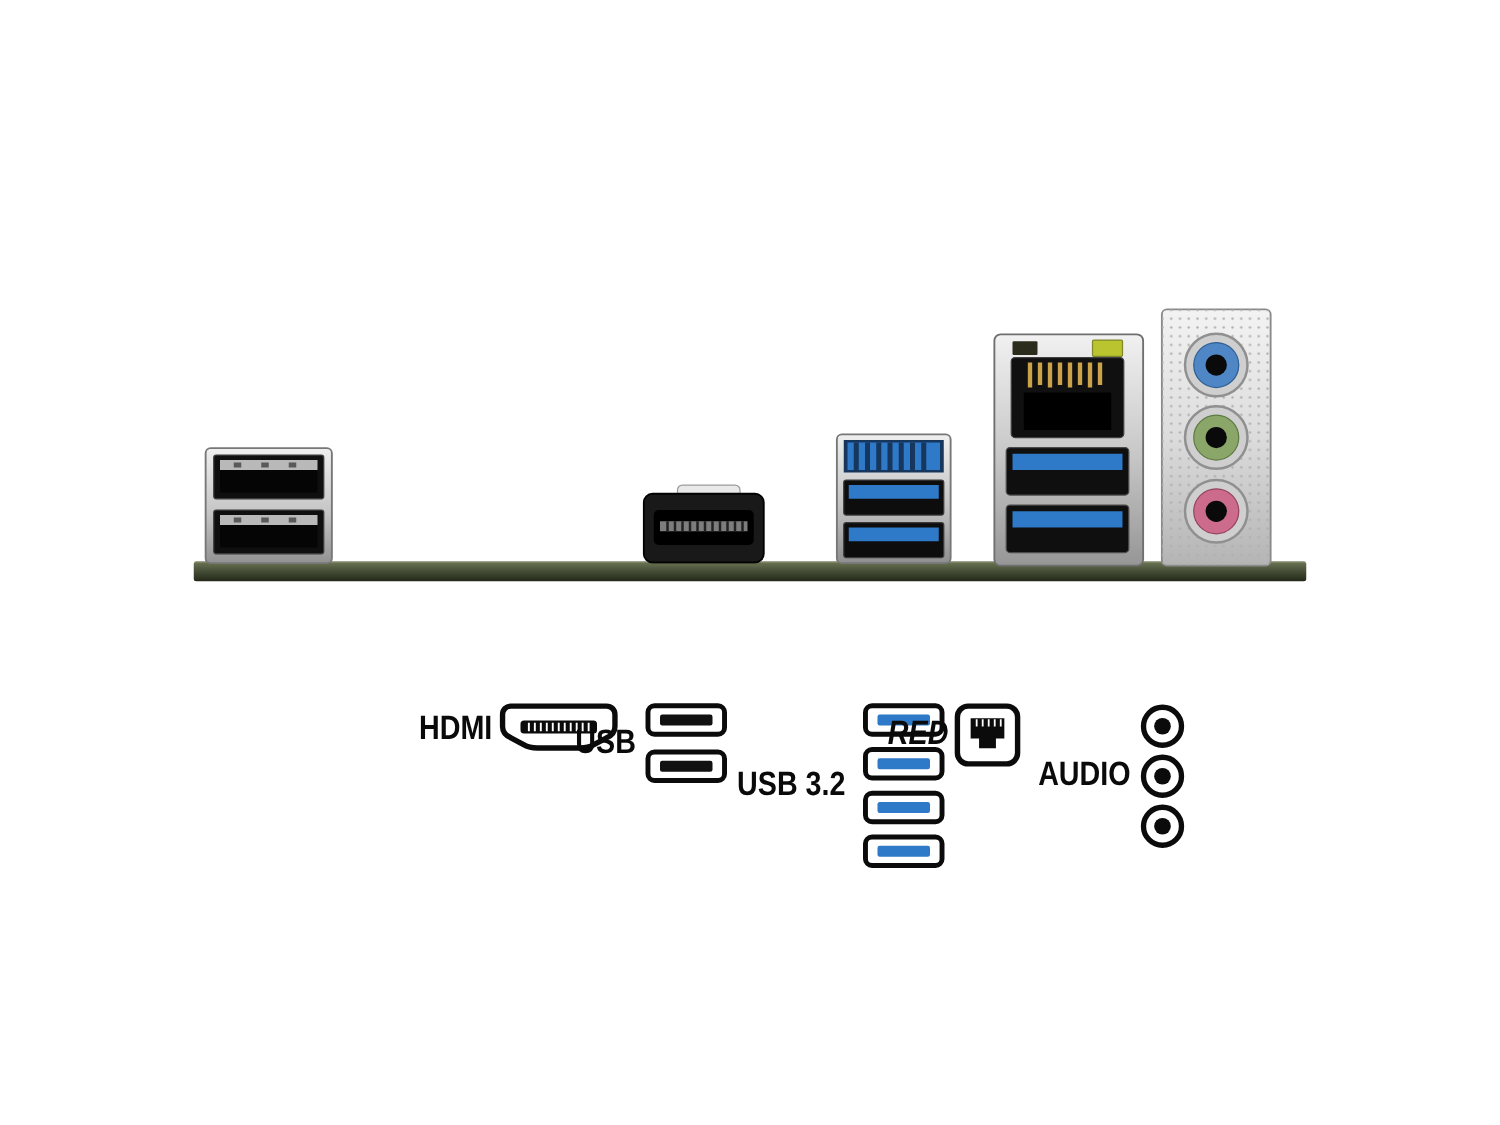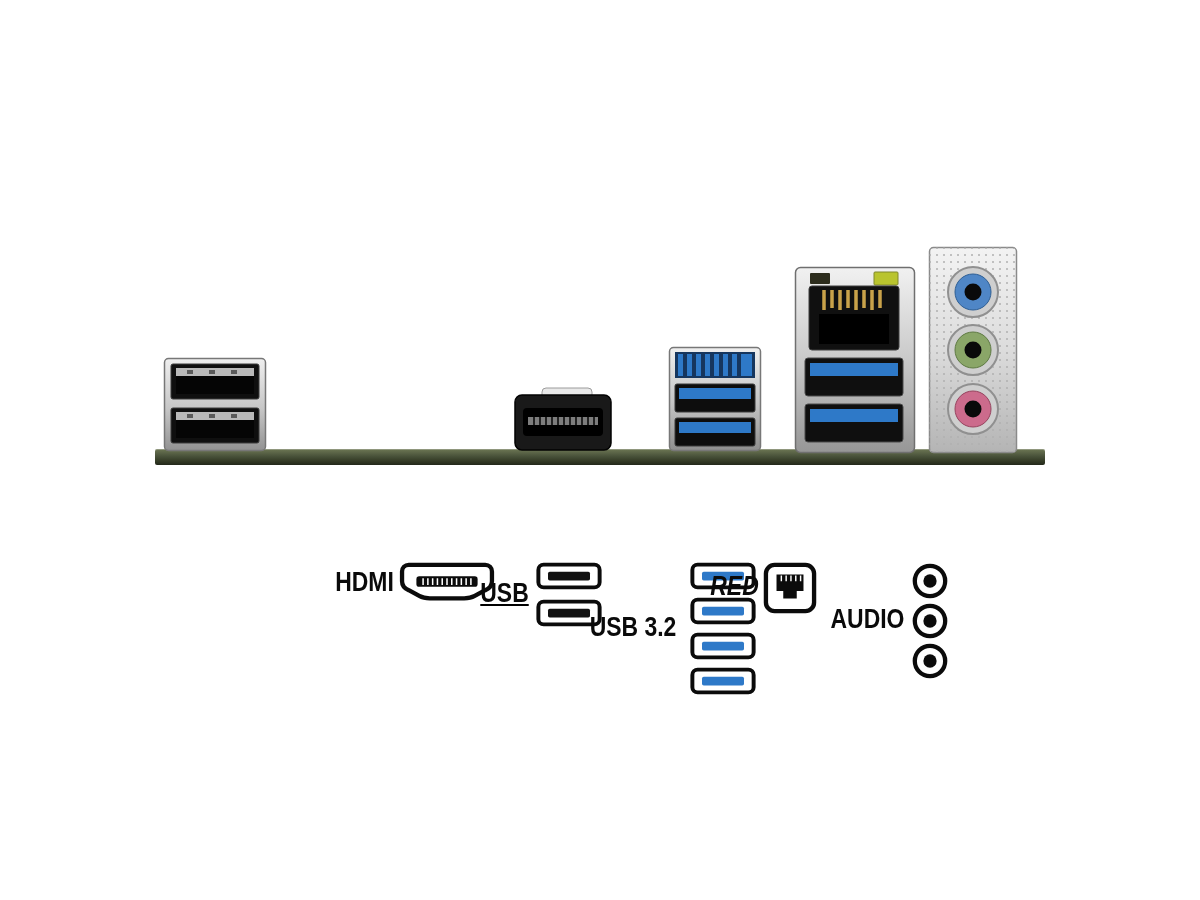--- a/index.html
+++ b/index.html
@@ -171,21 +171,21 @@
       <div class="legend-label">HDMI</div>
       <div class="legend-icons">
         <svg width="96" height="44" viewBox="0 0 100 46">
           <path d="M10,3 H90 C94,3 97,6 97,10 V20 C97,24.5 94.5,27.5 90,29.5 L79,35.5 C76,37.2 72,38 68,38 H32 C28,38 24,37.2 21,35.5 L10,29.5 C5.5,27.5 3,24.5 3,20 V10 C3,6 6,3 10,3 Z" fill="#fff" stroke="#0b0b0b" stroke-width="4.5" stroke-linejoin="round"></path>
           <rect x="18" y="15" width="64" height="11" rx="3" fill="#0b0b0b"></rect>
           <path d="M25,17 V24 M30,17 V24 M35,17 V24 M40,17 V24 M45,17 V24 M50,17 V24 M55,17 V24 M60,17 V24 M65,17 V24 M70,17 V24 M75,17 V24" stroke="#fff" stroke-width="1.6"></path>
         </svg>
       </div>
     </div>
 
-    <div class="legend-item" style="left:476px; width:80px;text-decoration:underline;">
+    <div class="legend-item" style="left:456px; width:80px;">
       <div class="legend-label">USB</div>
       <div class="legend-icons gap9">
         <svg width="72" height="28" viewBox="0 0 76 32">
           <rect x="3" y="3" width="70" height="26" rx="6" fill="#fff" stroke="#0b0b0b" stroke-width="4.5"></rect>
           <rect x="14" y="11" width="48" height="10" rx="2" class="bar-black"></rect>
         </svg>
         <svg width="72" height="28" viewBox="0 0 76 32">
           <rect x="3" y="3" width="70" height="26" rx="6" fill="#fff" stroke="#0b0b0b" stroke-width="4.5"></rect>
           <rect x="14" y="11" width="48" height="10" rx="2" class="bar-black"></rect>
         </svg>

